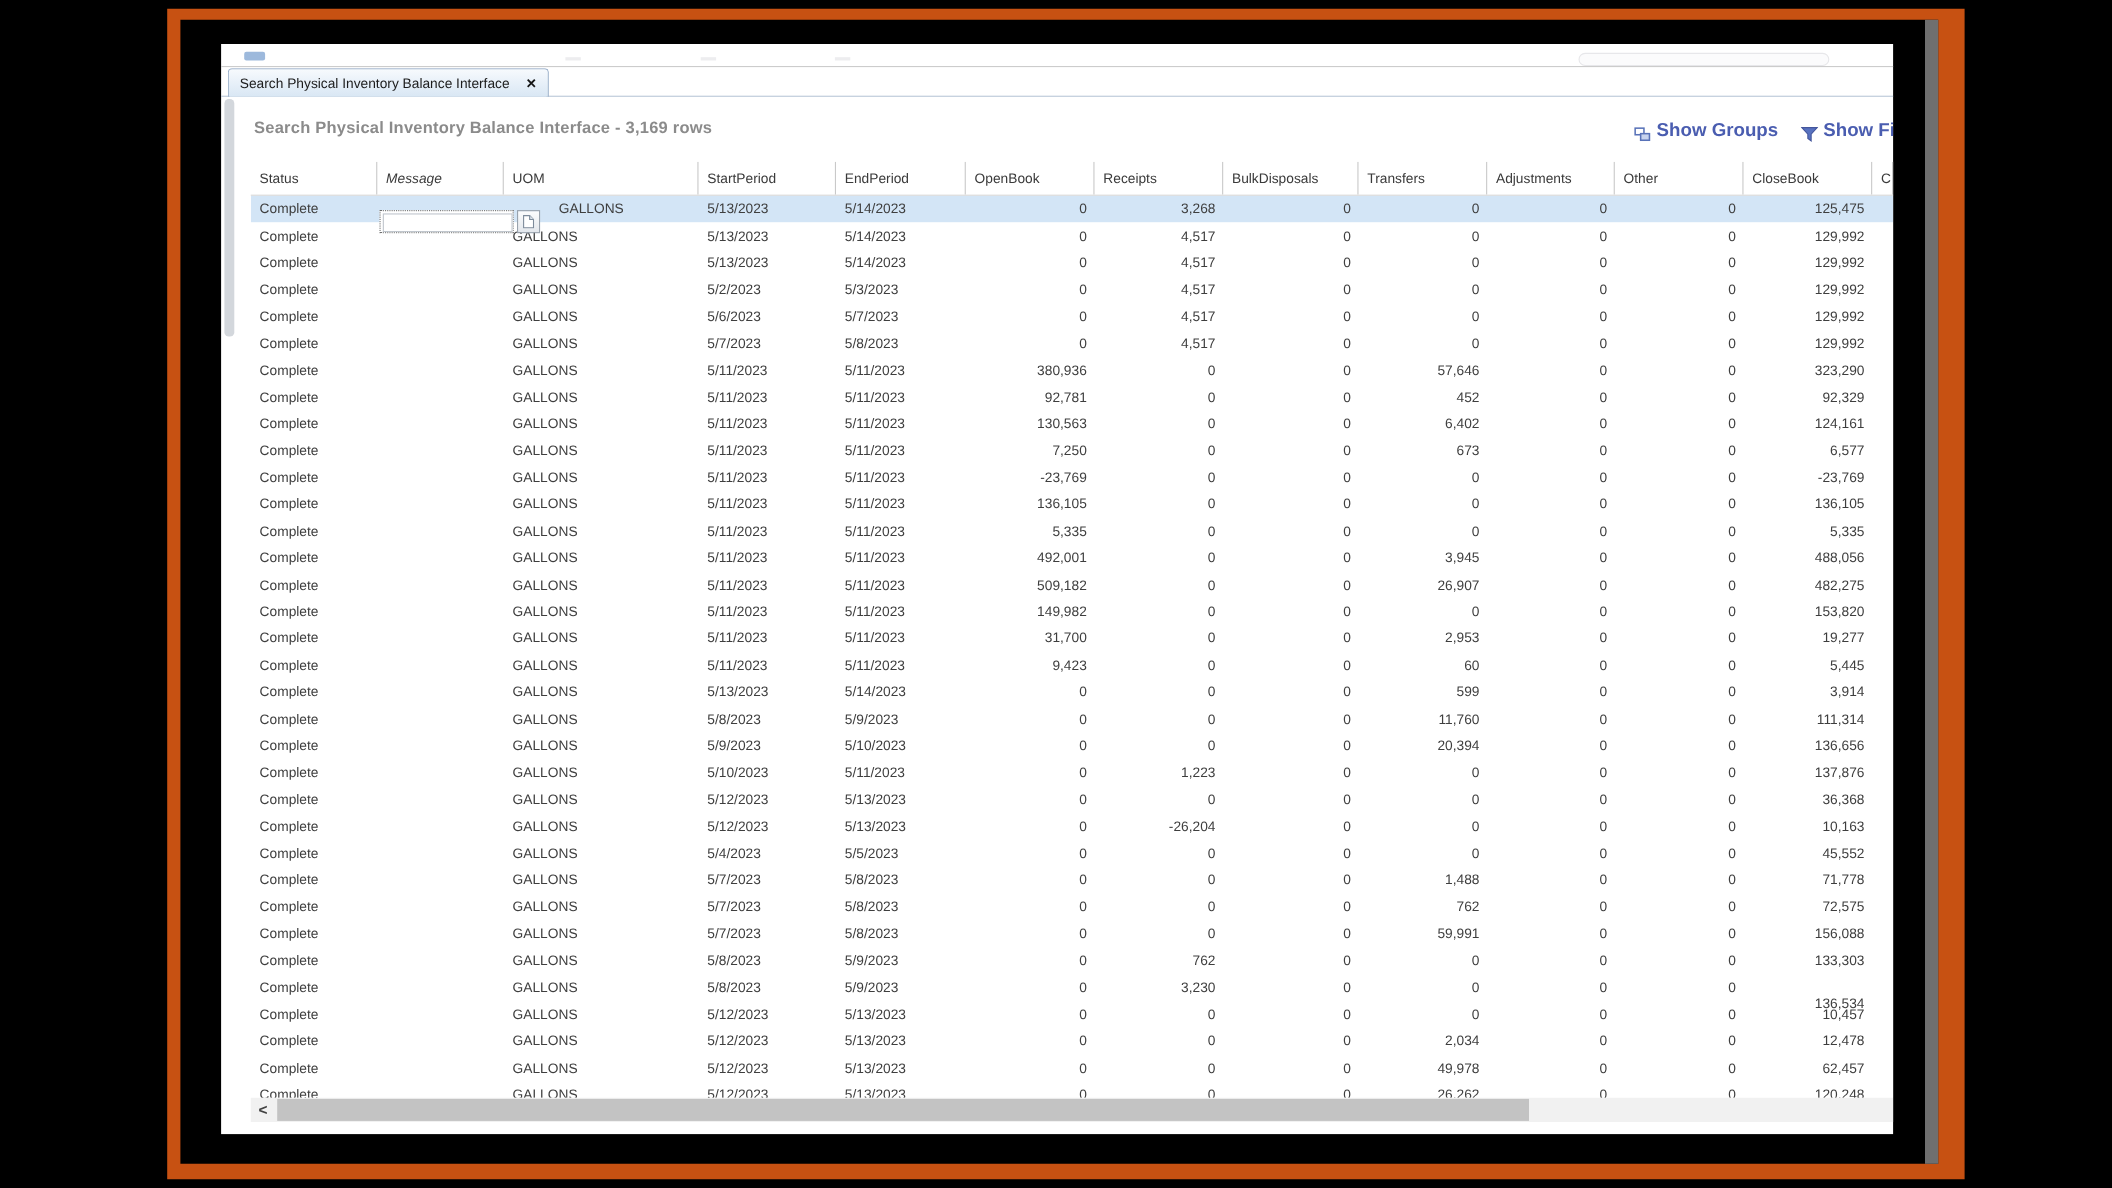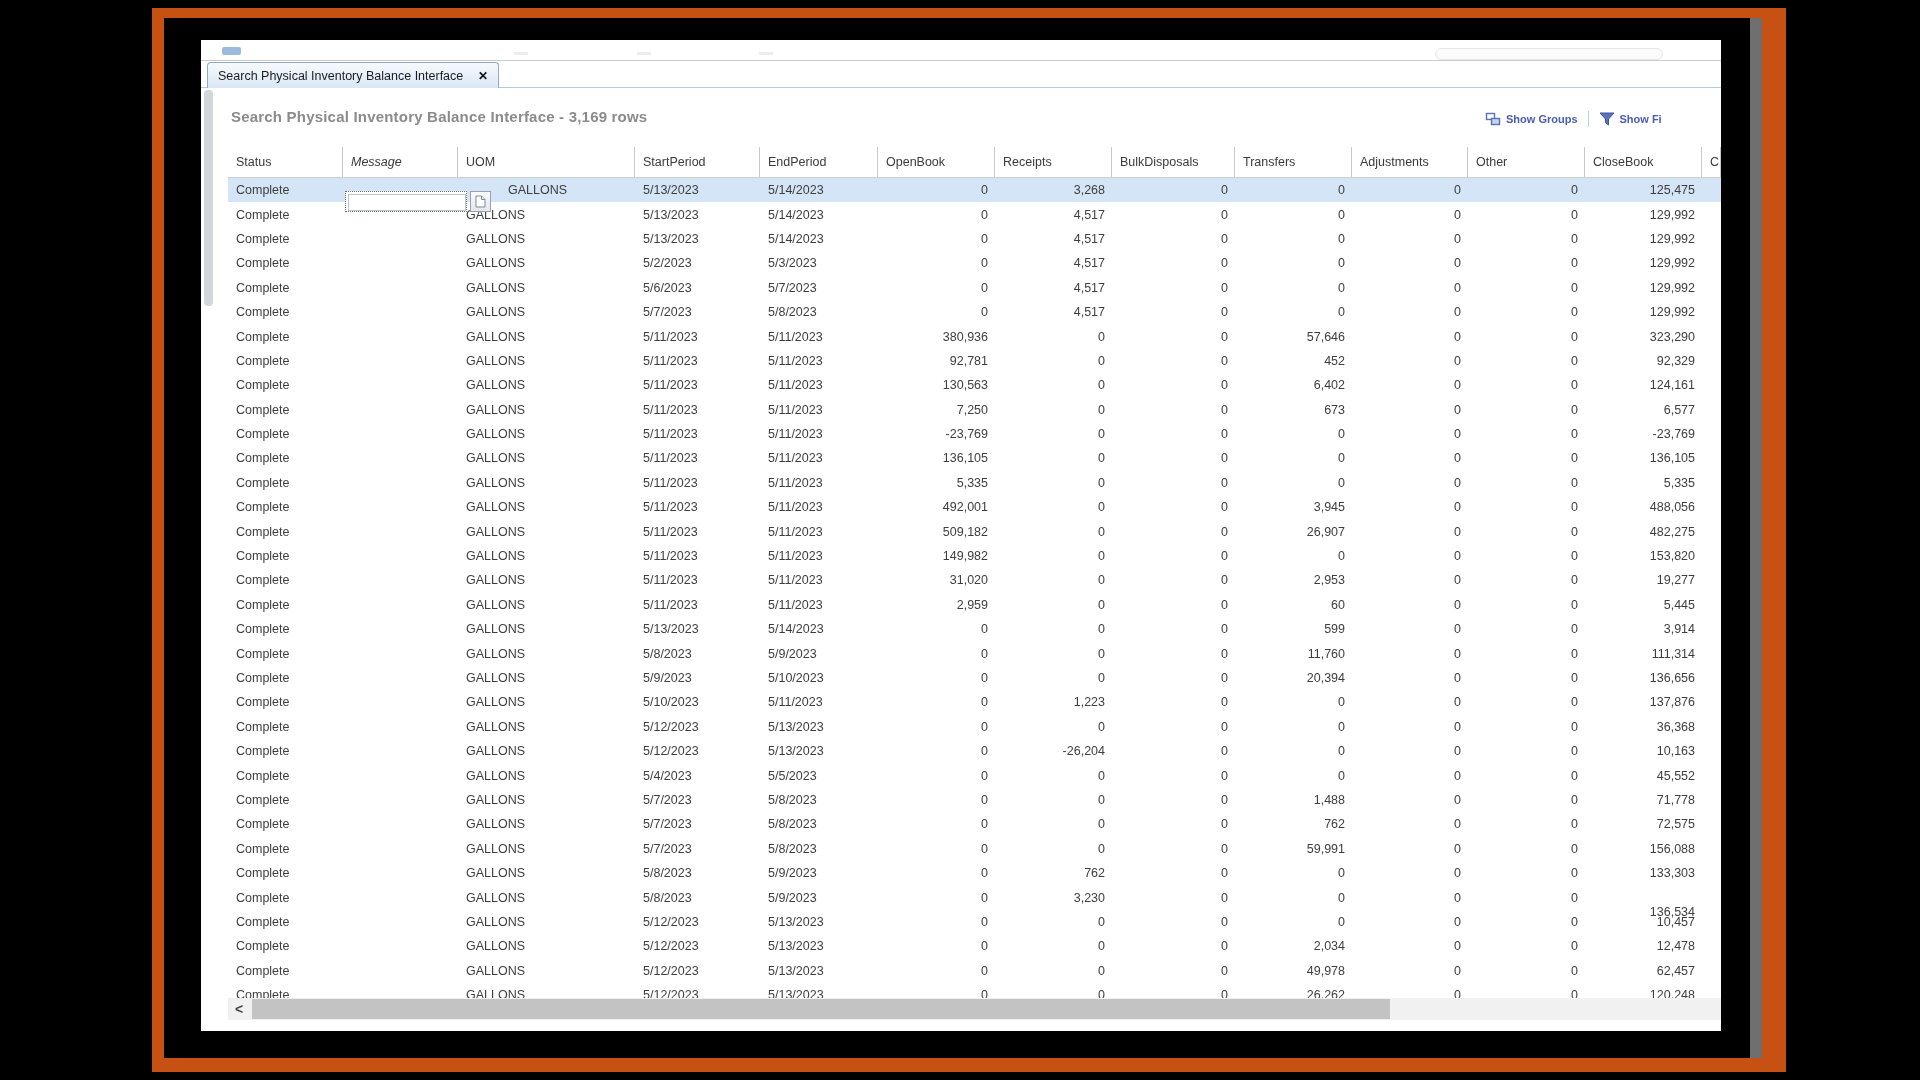--- a/index.html
+++ b/index.html
@@ -23,21 +23,21 @@
     display:flex;align-items:center;padding:0 10px;}
   .tab-label{font-size:12.5px;color:#1c1c1c;white-space:nowrap;}
   .tab-close{margin-left:auto;font-size:12px;font-weight:bold;color:#141414;cursor:default;line-height:1;}
   .tabstrip-bottom{position:absolute;left:0;top:47px;width:100%;height:1px;background:#bac8d8;z-index:1;}
   
   .vfrag{position:absolute;left:3px;top:50px;width:9px;height:216px;background:#d3d7dc;border-radius:4px;}
   
   .title{position:absolute;left:30px;top:68px;font-size:15px;font-weight:bold;color:#8b8b8b;letter-spacing:.2px;}
   .tools{position:absolute;left:1284px;top:69px;width:236px;height:20px;display:flex;align-items:center;
     overflow:hidden;white-space:nowrap;}
-  .toolbtn{display:flex;align-items:center;gap:5px;color:#4a5db0;font-size:11px;font-weight:600;cursor:default;}
+  .toolbtn{display:flex;align-items:flex-end;gap:5px;color:#4a5db0;font-size:17px;font-weight:600;cursor:default;}
   .tool-sep{width:1px;height:16px;background:#c4cfdc;margin:0 10px;}
   
   .ghead{position:absolute;left:27px;top:107px;width:1493px;height:31px;display:flex;box-sizing:border-box;
     border-bottom:1px solid #cfcfcf;background:#fff;overflow:hidden;}
   .hc{box-sizing:border-box;height:100%;display:flex;align-items:center;padding:0 6px 0 8px;
     border-right:1px solid #c9c9c9;font-size:12.5px;color:#3a3a3a;white-space:nowrap;overflow:hidden;flex:none;}
   .hc.r{justify-content:flex-start;}
   .gbody{position:absolute;left:27px;top:138px;width:1493px;height:820px;overflow:hidden;background:#fff;}
   .grow{display:flex;height:24.4px;align-items:center;font-size:12.5px;color:#3e3e3e;}
   .grow.selected{background:#d3e5f6;}
@@ -371,36 +371,36 @@
         <div class="c r" style="width: 117px;">0</div>
         <div class="c r" style="width: 117px;">153,820</div>
         <div class="c" style="width: 19px;"></div>
       </div>
       <div class="grow">
         <div class="c" style="width: 115px;">Complete</div>
         <div class="c" style="width: 115px;"></div>
         <div class="c" style="width: 177px;">GALLONS</div>
         <div class="c" style="width: 125px;">5/11/2023</div>
         <div class="c" style="width: 118px;">5/11/2023</div>
-        <div class="c r" style="width: 117px;">31,020</div>
+        <div class="c r" style="width: 117px;">31,700</div>
         <div class="c r" style="width: 117px;">0</div>
         <div class="c r" style="width: 123px;">0</div>
         <div class="c r" style="width: 117px;">2,953</div>
         <div class="c r" style="width: 116px;">0</div>
         <div class="c r" style="width: 117px;">0</div>
         <div class="c r" style="width: 117px;">19,277</div>
         <div class="c" style="width: 19px;"></div>
       </div>
       <div class="grow">
         <div class="c" style="width: 115px;">Complete</div>
         <div class="c" style="width: 115px;"></div>
         <div class="c" style="width: 177px;">GALLONS</div>
         <div class="c" style="width: 125px;">5/11/2023</div>
         <div class="c" style="width: 118px;">5/11/2023</div>
-        <div class="c r" style="width: 117px;">2,959</div>
+        <div class="c r" style="width: 117px;">9,423</div>
         <div class="c r" style="width: 117px;">0</div>
         <div class="c r" style="width: 123px;">0</div>
         <div class="c r" style="width: 117px;">60</div>
         <div class="c r" style="width: 116px;">0</div>
         <div class="c r" style="width: 117px;">0</div>
         <div class="c r" style="width: 117px;">5,445</div>
         <div class="c" style="width: 19px;"></div>
       </div>
       <div class="grow">
         <div class="c" style="width: 115px;">Complete</div>

